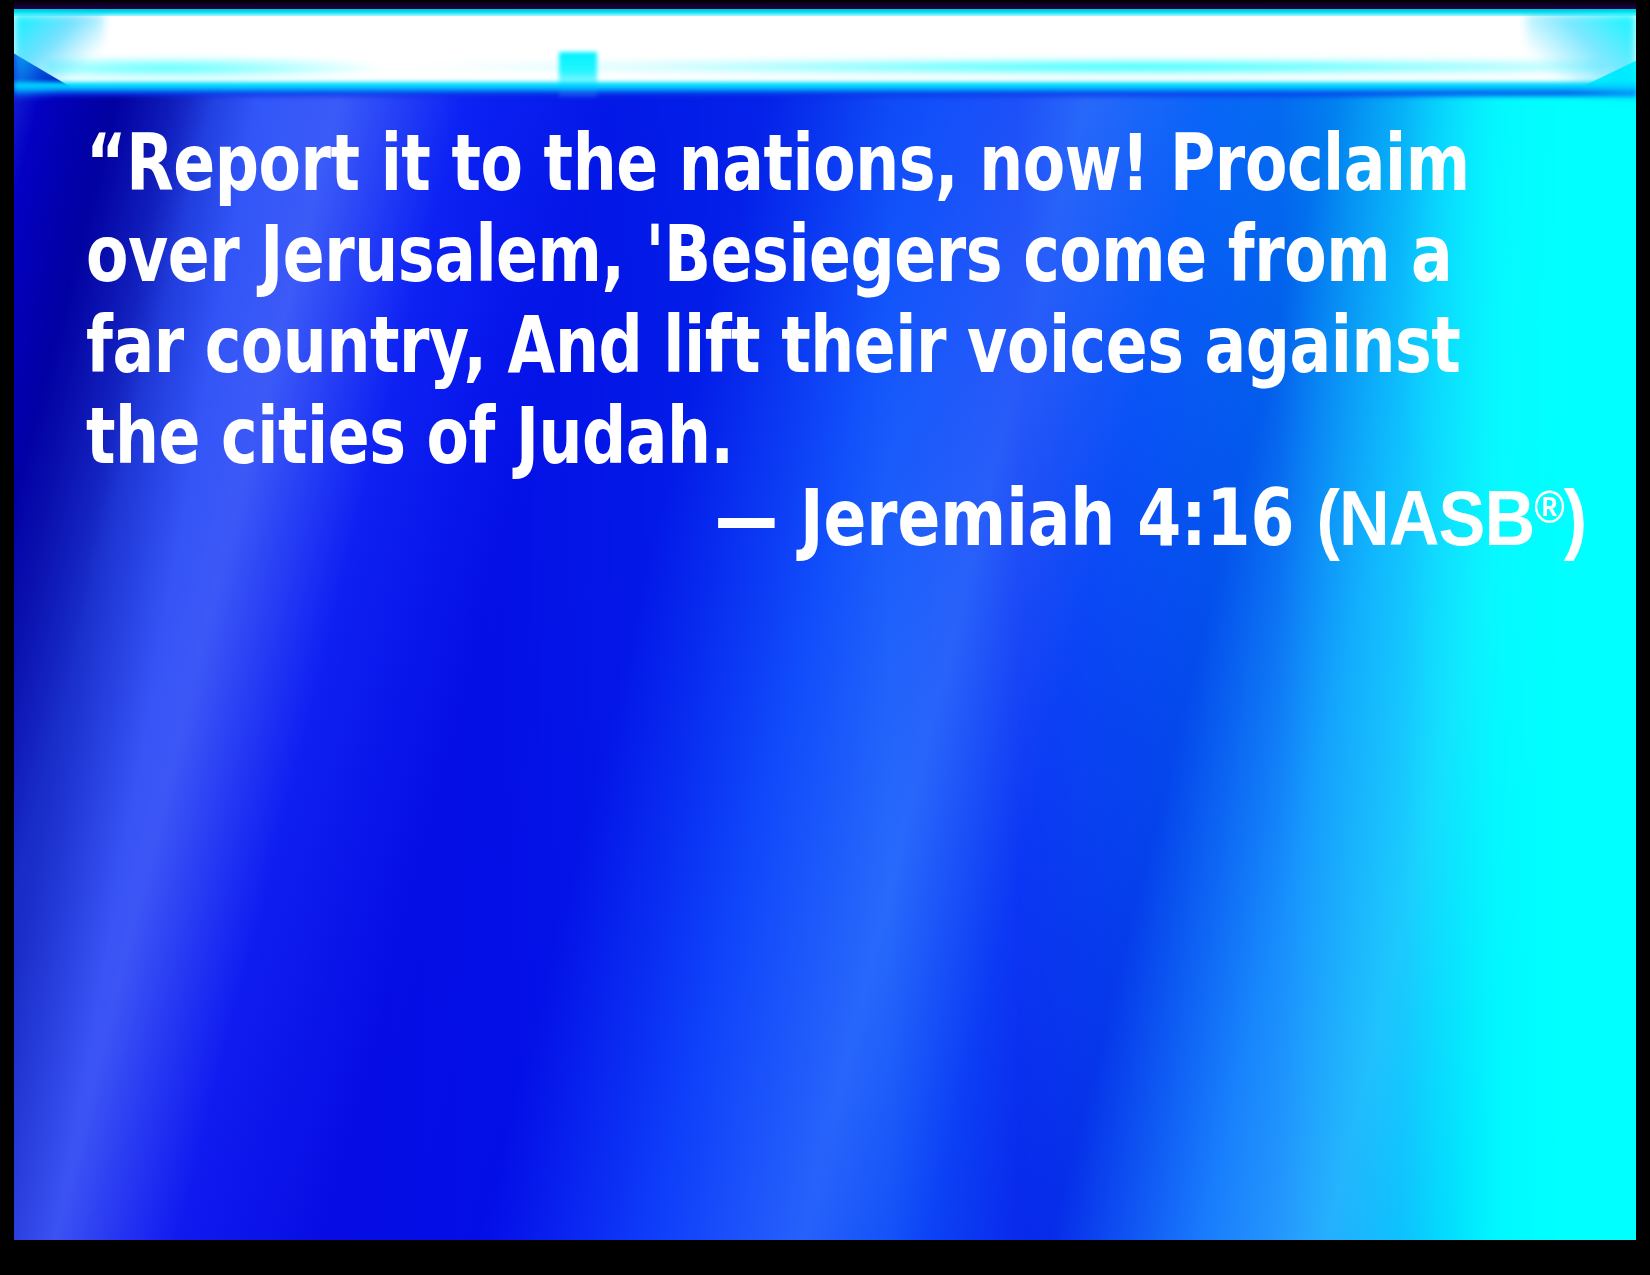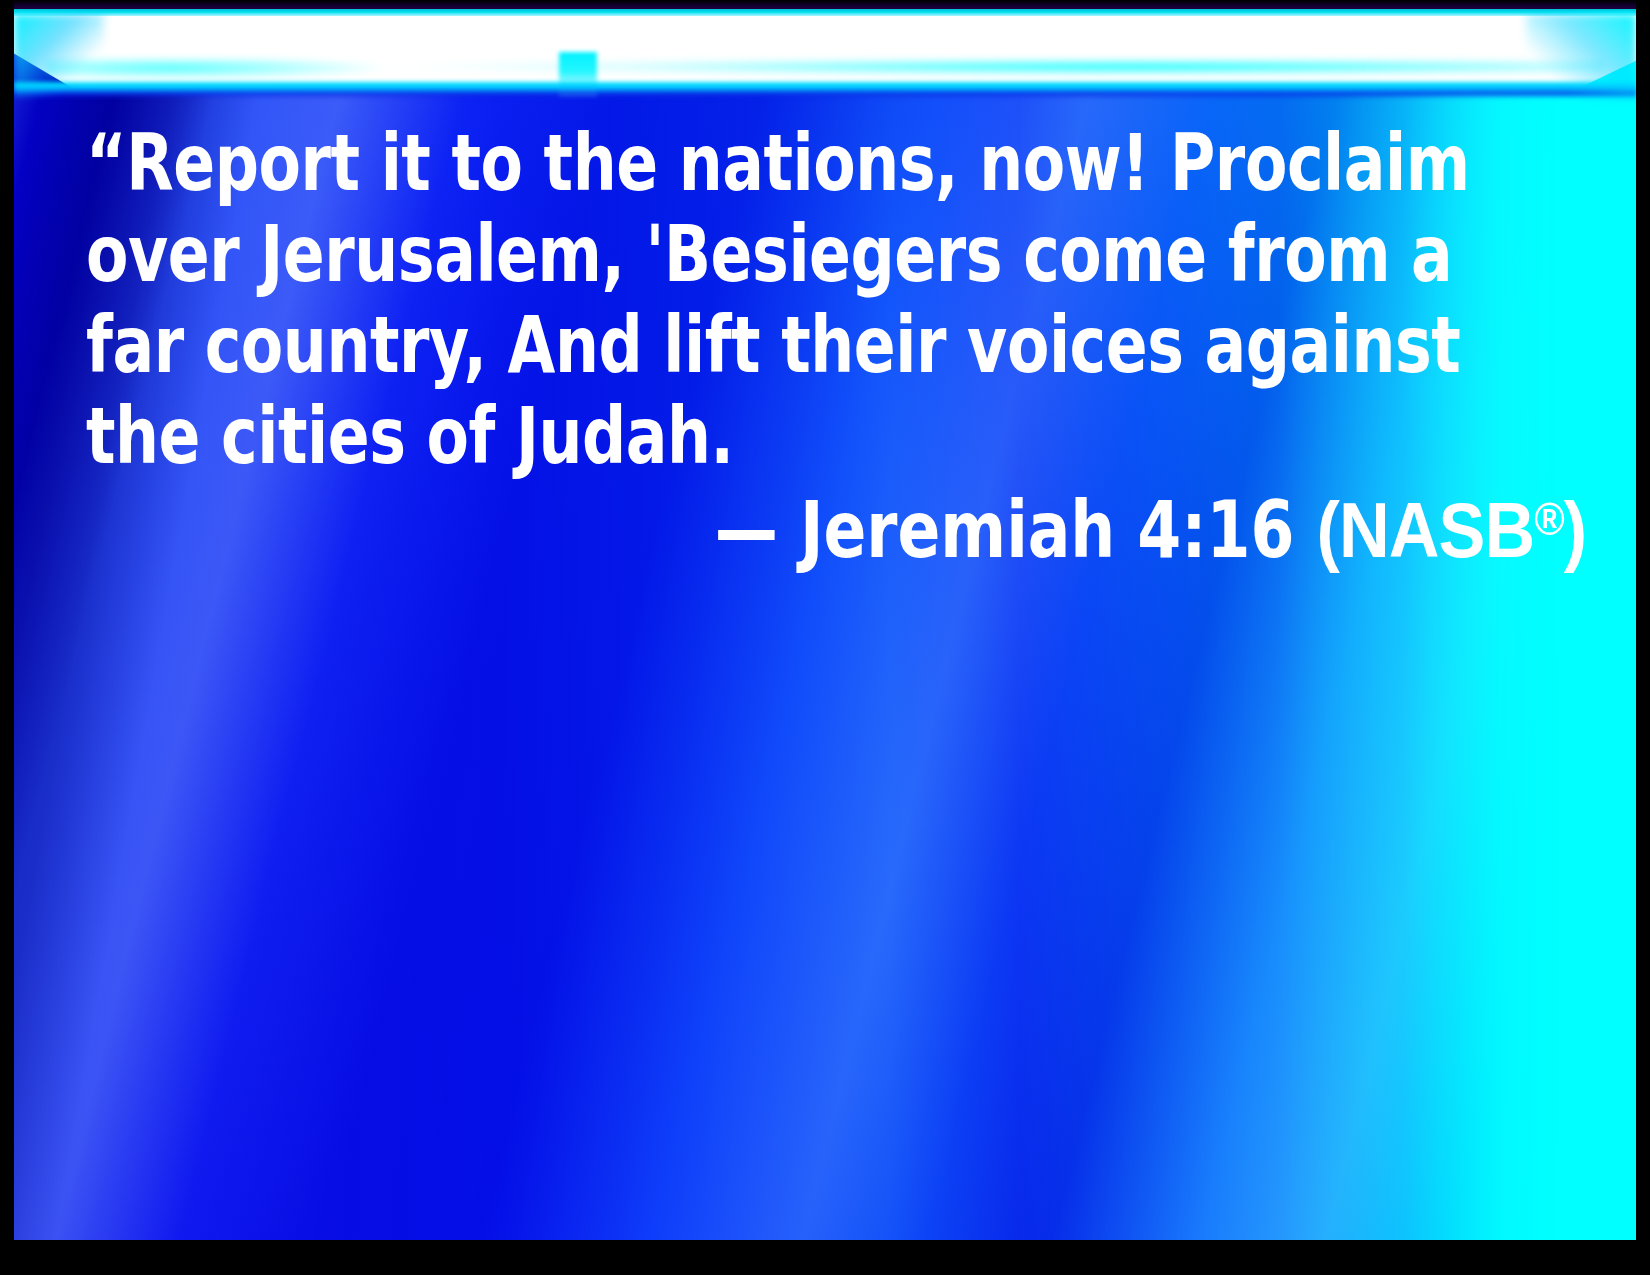--- a/index.html
+++ b/index.html
@@ -214,21 +214,21 @@
     line-height: 91px;
     color: #ffffff;
     letter-spacing: -0.5px;
     white-space: nowrap;
     transform: scaleX(0.88);
     transform-origin: left center;
   }
   #attribution {
     position: absolute;
     left: 72px;
-    top: 466px;
+    top: 454px;
     width: 1500px;
     text-align: right;
     font-family: "Liberation Sans Narrow", "DejaVu Sans Condensed", "Liberation Sans", sans-serif;
     font-weight: bold;
     font-size: 78px;
     line-height: 91px;
     color: #ffffff;
     white-space: nowrap;
   }
   .attr-ref {

